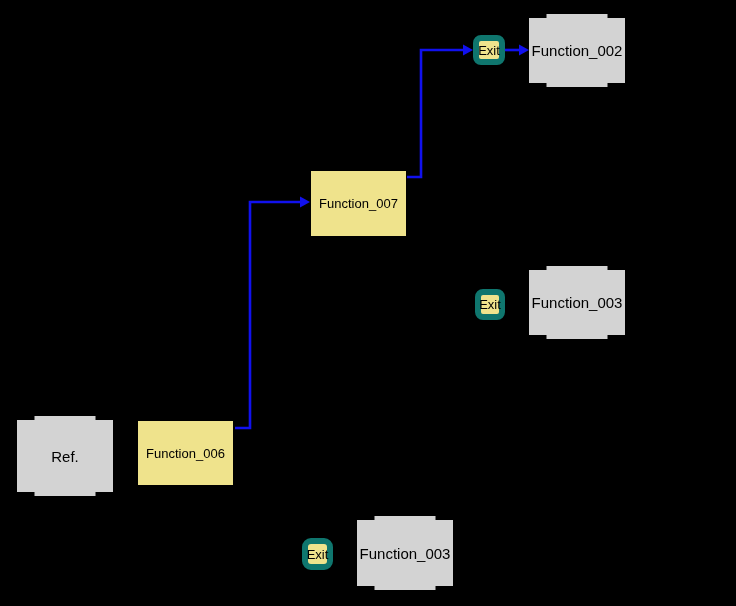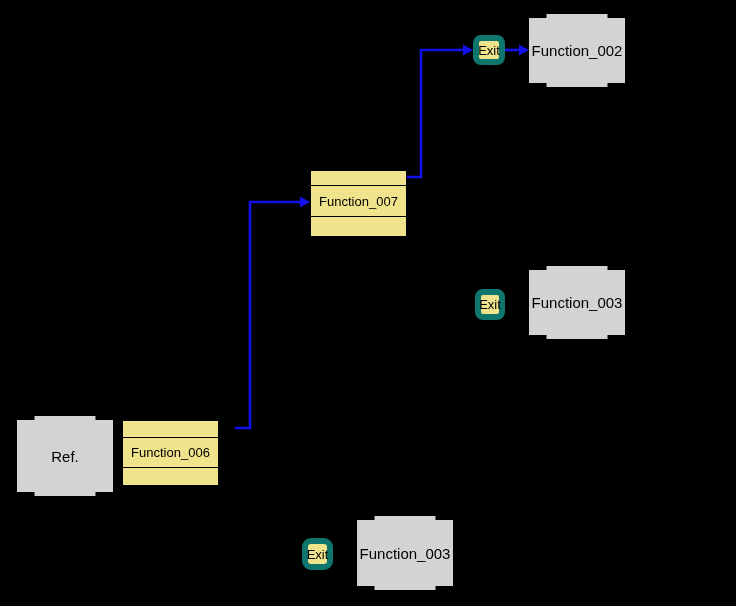--- a/index.html
+++ b/index.html
@@ -38,21 +38,21 @@
     display:flex;align-items:center;justify-content:center;
     font-size:15px;color:var(--text,#000);
     white-space:nowrap;
   }
 
   
   .ynode{
     position:absolute;box-sizing:border-box;
     background:var(--node-yellow,#efe38c);
     border:1px solid #000;
-    display:flex;flex-direction:column;
+    display:flex;flex-direction:row;
   }
   .ysec-top{border-bottom:1px solid #000;}
   .ysec-mid{
     flex:1;display:flex;align-items:center;justify-content:center;
     font-size:13px;color:var(--text,#000);white-space:nowrap;
   }
   .ysec-bottom{border-top:1px solid #000;}
 
   
   .exit{
@@ -103,21 +103,21 @@
     <div class="gbody"></div>
     <span class="nlabel">Ref.</span>
   </div>
 
   <div class="ynode" style="left:310px;top:170px;width:97px;height:67px;">
     <div class="ysec-top" style="height:14px;"></div>
     <div class="ysec-mid">Function_007</div>
     <div class="ysec-bottom" style="height:19px;"></div>
   </div>
 
-  <div class="ynode" style="left:122px;top:420px;width:97px;height:66px;">
+  <div class="ynode" style="left:137px;top:420px;width:97px;height:66px;">
     <div class="ysec-top" style="height:16px;"></div>
     <div class="ysec-mid">Function_006</div>
     <div class="ysec-bottom" style="height:17px;"></div>
   </div>
 
   <div class="exit" style="left:473px;top:35px;width:32px;height:30px;">Exit</div>
 
   <div class="exit" style="left:475px;top:289px;width:30px;height:31px;">Exit</div>
 
   <div class="exit" style="left:302px;top:538px;width:31px;height:32px;border-radius:9px;">Exit</div>

